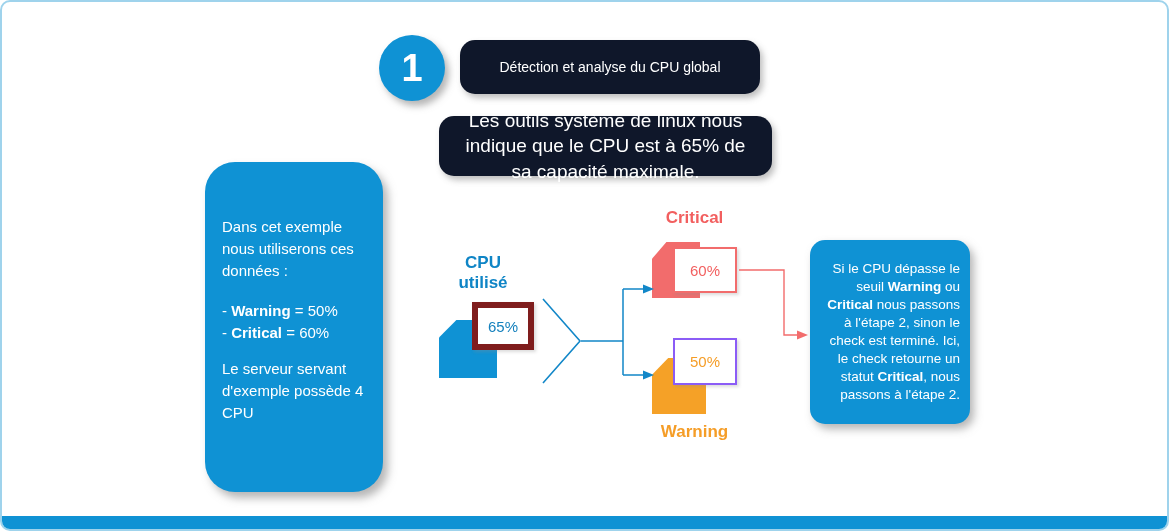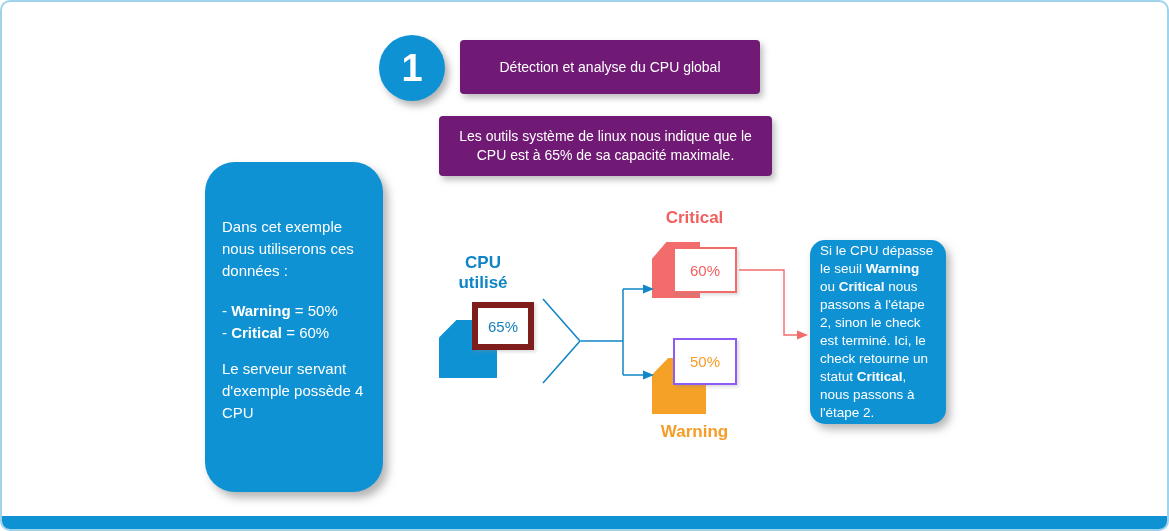--- a/index.html
+++ b/index.html
@@ -3,44 +3,44 @@
 <meta charset="utf-8">
 <style>
   html,body{margin:0;padding:0;background:#ffffff;font-family:"Liberation Sans",sans-serif;}
   .canvas{
     position:relative;width:1169px;height:531px;box-sizing:border-box;
     background:#ffffff;border:2px solid #9fd3ec;border-radius:10px;overflow:hidden;
   }
   .abs{position:absolute;}
   
   .bubble{
-    background:#701a75;color:#ffffff;border-radius:4px;
+    background:#0f172a;color:#ffffff;border-radius:15px;
     box-shadow:3px 4px 6px rgba(110,110,110,0.45);
     display:flex;align-items:center;justify-content:center;text-align:center;
     box-sizing:border-box;
   }
   .step-circle{
     left:377px;top:33px;width:66px;height:66px;border-radius:50%;
     background:#0f92d4;color:#ffffff;display:flex;align-items:center;justify-content:center;
     font-size:38px;font-weight:bold;box-shadow:4px 5px 7px rgba(110,110,110,0.5);
   }
   .title-box{left:458px;top:38px;width:300px;height:54px;font-size:14px;padding:4px 14px;}
-  .desc-box{left:437px;top:114px;width:333px;height:60px;font-size:14px;line-height:1.35;padding:5px 20px;}
+  .desc-box{left:437px;top:114px;width:333px;height:60px;font-size:19px;line-height:1.35;padding:5px 20px;}
   .left-note{
     left:203px;top:160px;width:178px;height:330px;border-radius:30px;
     background:#0f92d4;color:#ffffff;box-shadow:5px 6px 9px rgba(110,110,110,0.5);
     box-sizing:border-box;padding:54px 18px 8px 17px;font-size:15px;line-height:22px;text-align:left;
   }
   .left-note p{margin:0;}
   .left-note .gap-lg{margin-top:18px;}
   .left-note .gap-md{margin-top:14px;}
   .right-note{
-    left:808px;top:238px;width:136px;height:184px;border-radius:15px;
+    left:808px;top:238px;width:160px;height:184px;border-radius:15px;
     background:#0f92d4;color:#ffffff;box-shadow:4px 5px 8px rgba(110,110,110,0.5);
-    box-sizing:border-box;padding:11px 10px;font-size:13.5px;line-height:1.33;text-align:left;
+    box-sizing:border-box;padding:11px 10px;font-size:13.5px;line-height:1.33;text-align:right;
     display:flex;align-items:center;justify-content:center;
   }
   .b{font-weight:bold;}
   
   .cpu-label{left:444px;top:251px;width:74px;text-align:center;font-size:17px;font-weight:bold;color:#0f85c6;line-height:1.2;}
   .flow-label{width:85px;text-align:center;font-size:17px;font-weight:bold;}
   .lbl-critical{left:650px;top:206px;color:#f25f5f;}
   .lbl-warning{left:650px;top:420px;color:#f59d27;}
   
   .fold{position:absolute;}

